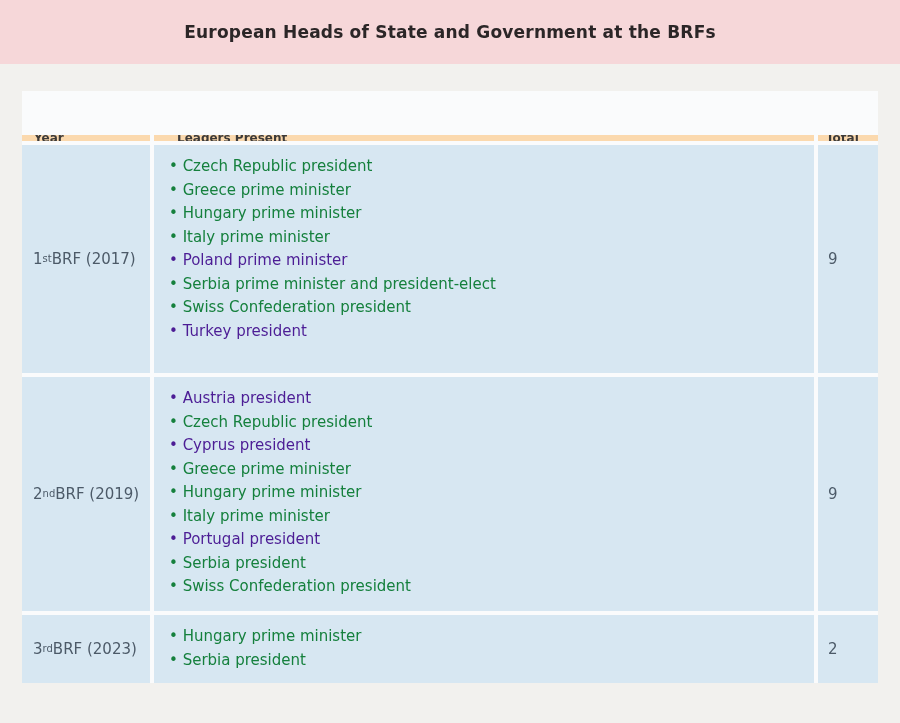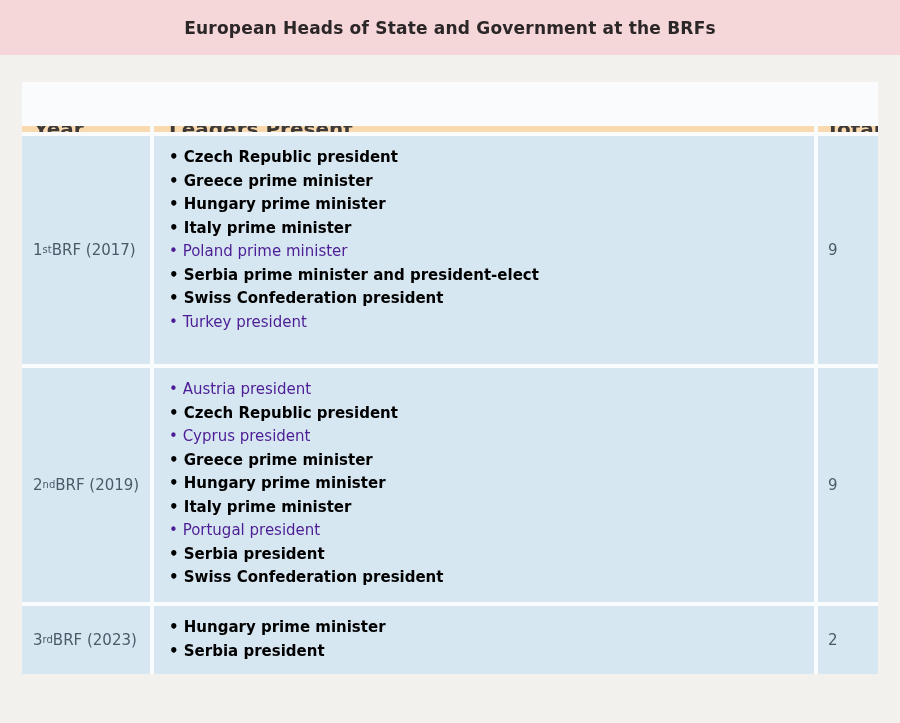--- a/index.html
+++ b/index.html
@@ -3,59 +3,59 @@
 <meta charset="utf-8">
 <style>
   html, body { margin:0; padding:0; }
   body {
     width:900px; height:723px;
     background:#f2f1ee;
     font-family:"DejaVu Sans", sans-serif;
     overflow:hidden;
   }
   .banner {
-    height:55px; background:#f6d7d9;
+    height:64px; background:#f6d7d9;
     display:flex; align-items:center; justify-content:center;
   }
   .title {
     margin:0; font-size:17px; font-weight:bold; color:#2b2627;
     letter-spacing:0.2px;
   }
   .grid {
     margin:27px 22px 0 22px;
     width:856px;
     display:grid;
     grid-template-columns:128px 660px 60px;
     grid-template-rows:50px 228px 234px 68px;
     gap:4px;
     background:#fafbfc;
   }
   .cell { background:#d7e7f2; overflow:hidden; }
   .head {
     background:#fbd9ae;
     display:flex; align-items:center;
-    font-weight:bold; font-size:20px; color:#3d3a38;margin-top:44px;
+    font-weight:bold; font-size:12px; color:#3d3a38;margin-top:44px;
   }
   .head.year-h   { padding-left:12px; }
-  .head.lead-h   { padding-left:15px; }
+  .head.lead-h   { padding-left:23px; }
   .head.total-h  { padding-left:8px; }
   .year {
     display:flex; align-items:center;
     padding-left:11px; font-size:15px; color:#4c5a68;
     white-space:nowrap;
   }
   .year sup { font-size:10px; line-height:1; }
   .yrest { margin-left:0; }
   .leaders { padding:10px 15px 8px 15px; }
   .llist { list-style:none; margin:0; padding:0; }
   .llist li {
     font-size:15px; line-height:23.5px; color:#4c1d95;
   }
   .llist li::before { content:"• "; }
-  .llist li.b { font-weight:bold; color:#000000; }
+  .llist li.b { font-weight:normal; color:#15803d; }
   .total {
     display:flex; align-items:center;
     padding-left:10px; font-size:15px; color:#4c5a68;
   }
 </style>
 </head>
 <body>
 
 <div class="page">
   <header class="banner">

